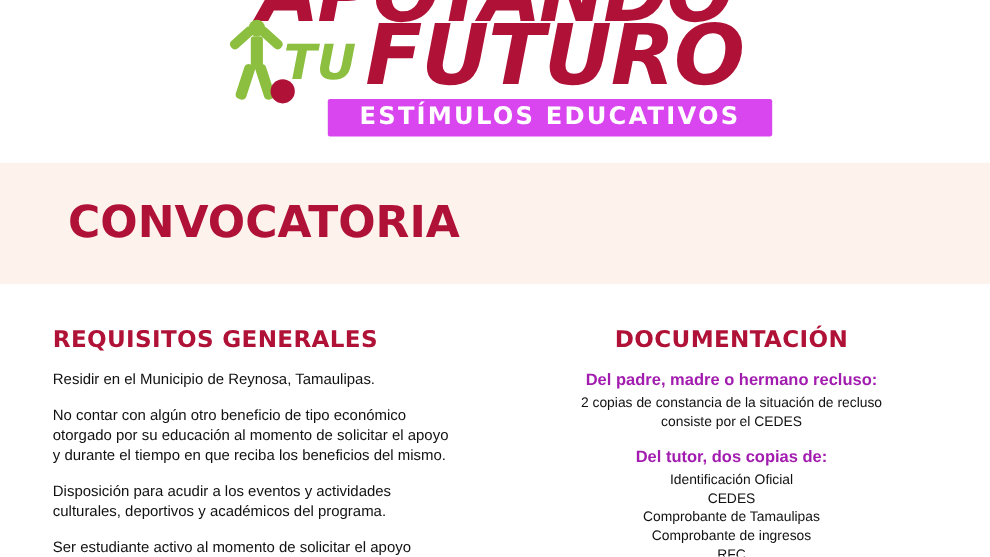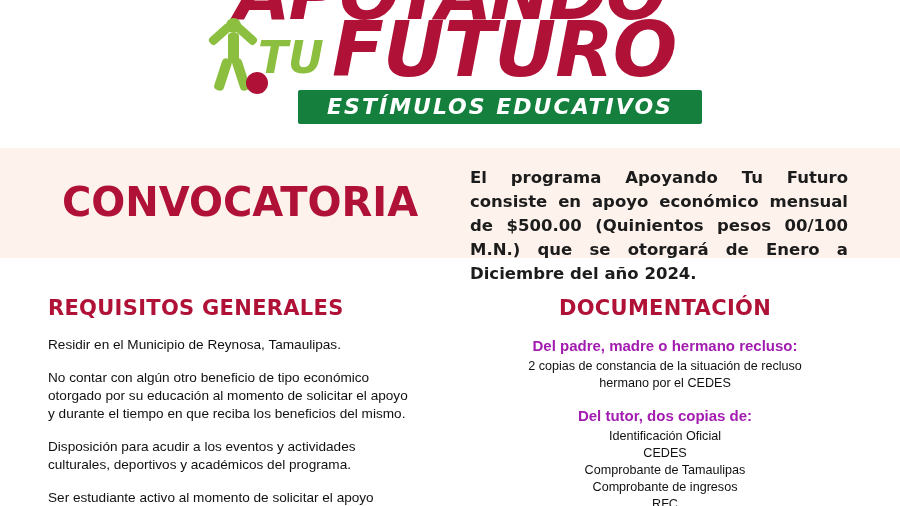--- a/index.html
+++ b/index.html
@@ -153,31 +153,30 @@
     height: 22px;
     border-radius: 50%;
     background: #b01137;
   }
   .logo-sub {
     position: absolute;
     top: 132px;
     left: 118px;
     width: 404px;
     height: 34px;
-    background: #15803d;
+    background: #d946ef;
     border-radius: 2px;
     color: #ffffff;
     font-family: "DejaVu Sans", sans-serif;
     font-weight: bold;
     font-size: 22px;
     letter-spacing: 2px;
     text-align: center;
     line-height: 34px;
     white-space: nowrap;
-    font-style: italic;
   }
 
   
   .conv-band {
     position: absolute;
     top: 148px;
     left: 0;
     width: 900px;
     height: 110px;
     background: #fdf2ec;
@@ -276,38 +275,37 @@
       <div class="dot-red"></div>
       <div class="logo-tu">TU</div>
       <div class="logo-futuro">FUTURO</div>
     </div>
     <div class="logo-sub">ESTÍMULOS EDUCATIVOS</div>
   </div>
 </div>
 
 <div class="conv-band">
   <div class="conv-title">CONVOCATORIA</div>
-  <div class="conv-text">El programa Apoyando Tu Futuro consiste en apoyo económico mensual de $500.00 (Quinientos pesos 00/100 M.N.) que se otorgará de Enero a Diciembre del año 2024.</div>
 </div>
 
 <div class="col-left">
   <div class="sec-head">REQUISITOS GENERALES</div>
   <div class="req-item">Residir en el Municipio de Reynosa, Tamaulipas.</div>
   <div class="req-item">No contar con algún otro beneficio de tipo económico otorgado por su educación al momento de solicitar el apoyo y durante el tiempo en que reciba los beneficios del mismo.</div>
   <div class="req-item">Disposición para acudir a los eventos y actividades culturales, deportivos y académicos del programa.</div>
   <div class="req-item">Ser estudiante activo al momento de solicitar el apoyo</div>
 </div>
 
 <div class="col-right">
   <div class="sec-head center">DOCUMENTACIÓN</div>
 
   <div class="doc-group">
     <div class="doc-group-title">Del padre, madre o hermano recluso:</div>
     <div class="doc-line">2 copias de constancia de la situación de recluso</div>
-    <div class="doc-line">hermano por el CEDES</div>
+    <div class="doc-line">consiste por el CEDES</div>
   </div>
 
   <div class="doc-group">
     <div class="doc-group-title">Del tutor, dos copias de:</div>
     <div class="doc-line">Identificación Oficial</div>
     <div class="doc-line">CEDES</div>
     <div class="doc-line">Comprobante de Tamaulipas</div>
     <div class="doc-line">Comprobante de ingresos</div>
     <div class="doc-line">RFC</div>
   </div>

